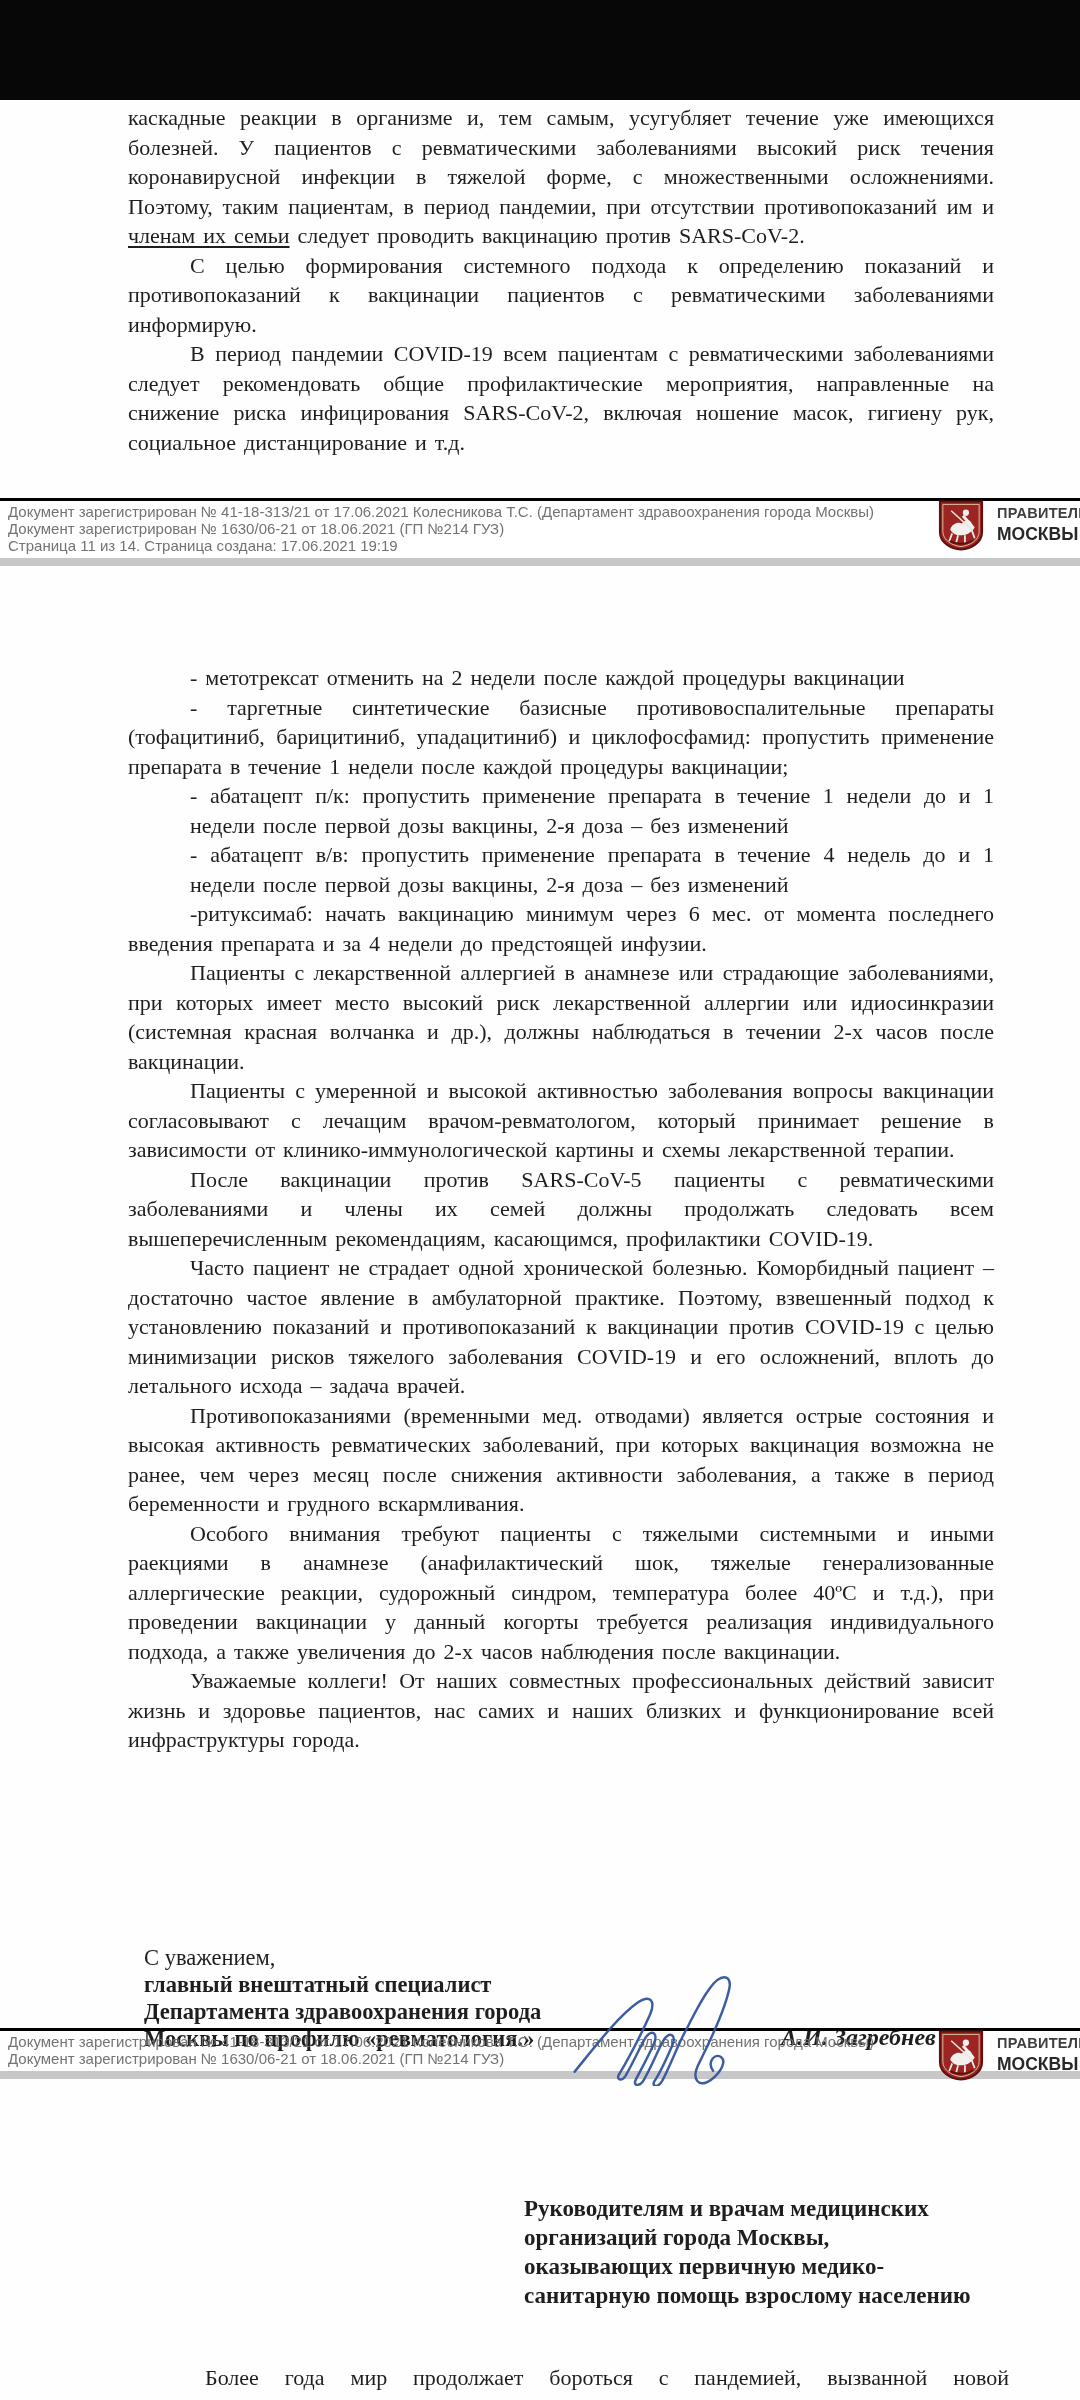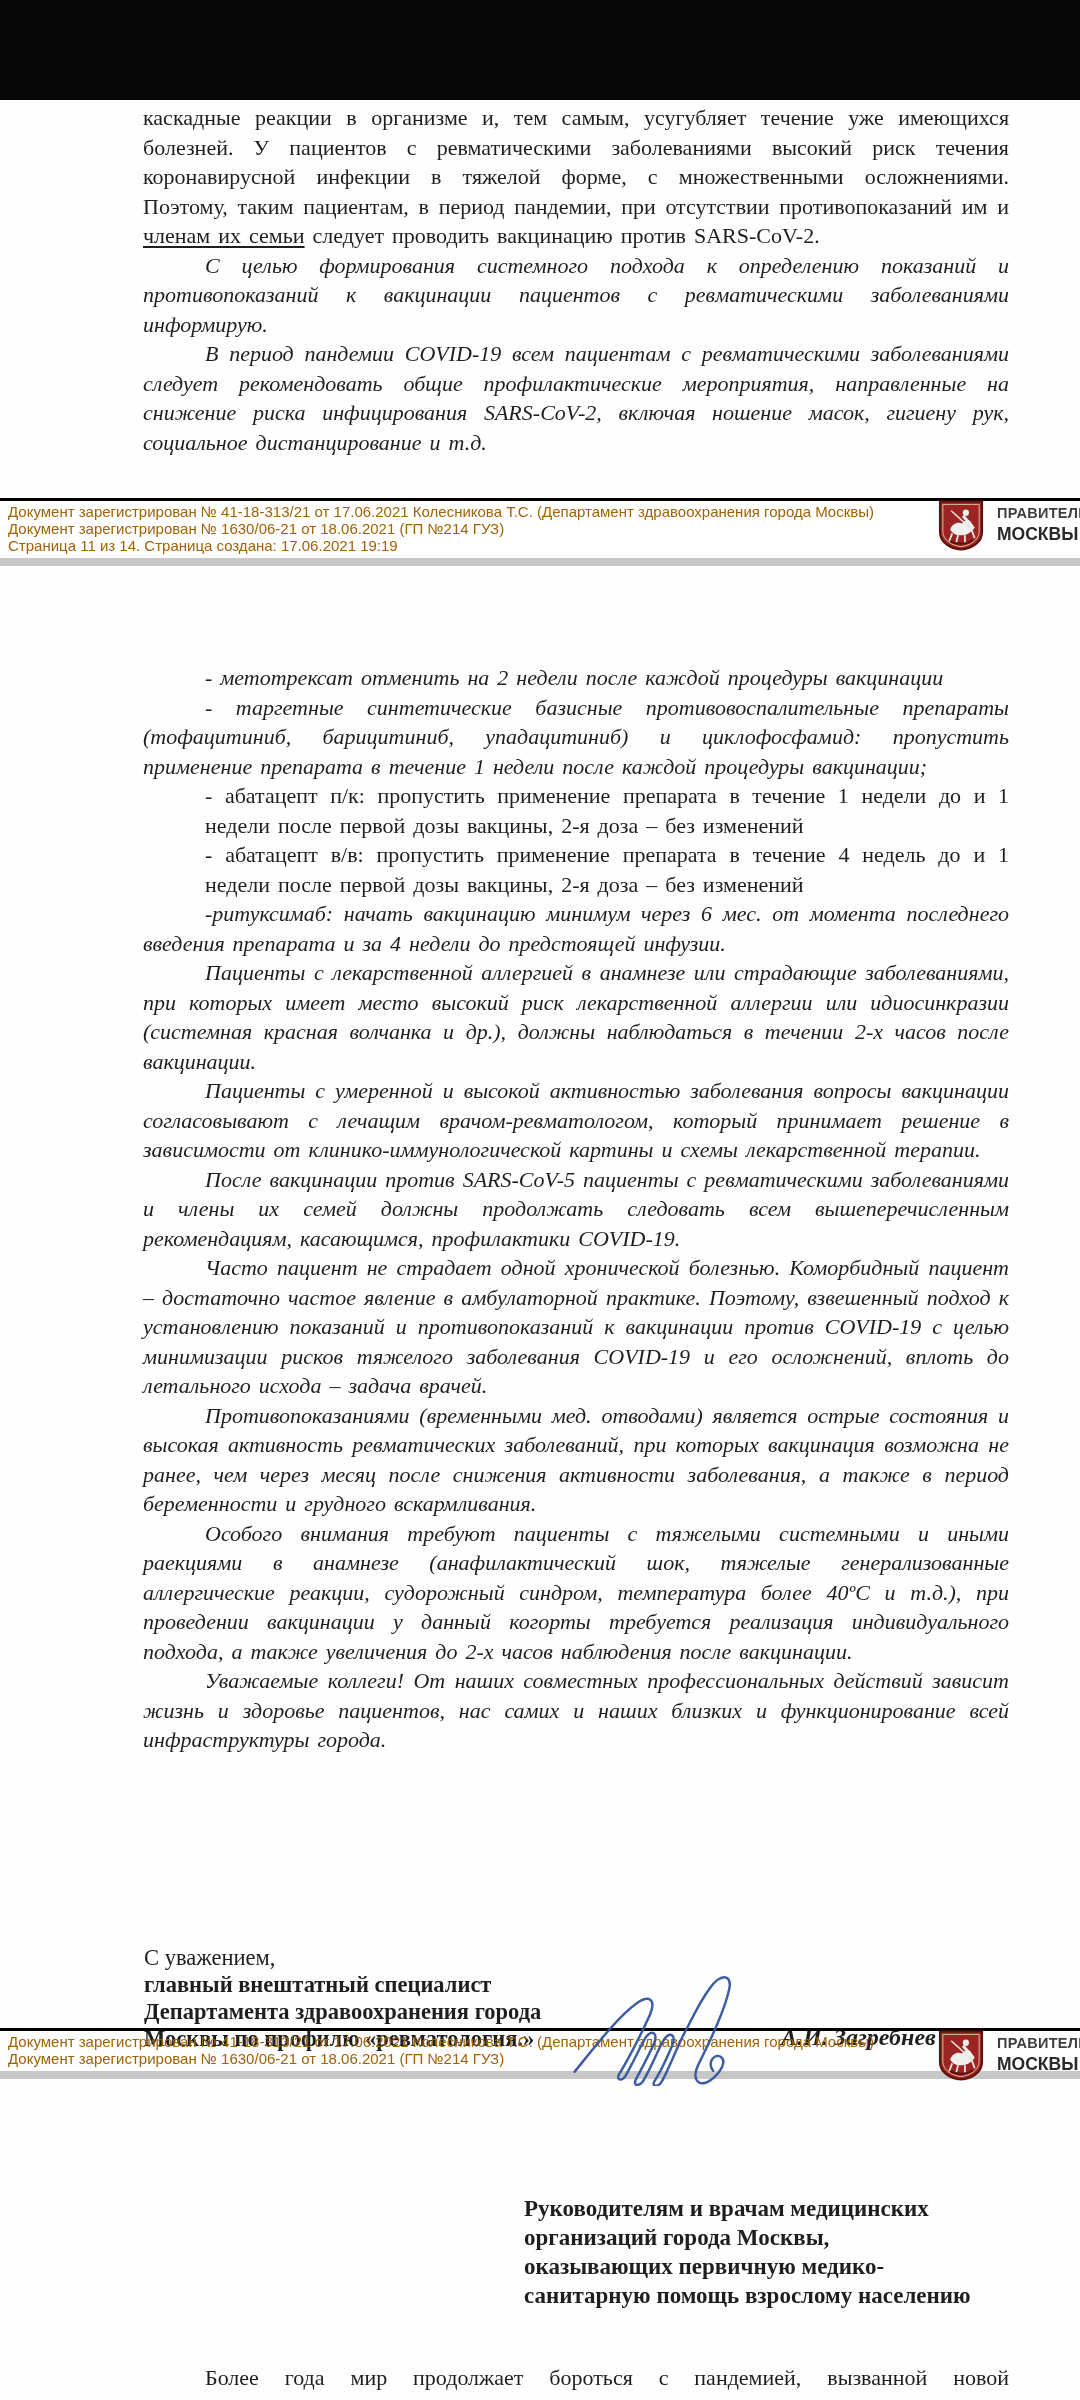--- a/index.html
+++ b/index.html
@@ -1,32 +1,32 @@
 <!DOCTYPE html>
 <html><head>
 <meta charset="utf-8">
 <style>
   html,body{margin:0;padding:0;background:#ffffff;}
   .screen{position:relative;width:1080px;height:2400px;overflow:hidden;background:#fefefe;
           font-family:"Liberation Serif",serif;color:#1e1e1e;}
   .topbar{position:absolute;left:0;top:0;width:1080px;height:100px;background:#070707;}
 
   
-  .textcol{position:absolute;left:143px;width:866px;z-index:2;}
+  .textcol{position:absolute;left:128px;width:866px;z-index:2;}
   .textcol p{margin:0;text-align:justify;font-size:22px;line-height:29.5px;word-spacing:2.5px;}
-  .ind{text-indent:62px;font-style:italic;}
+  .ind{text-indent:62px;}
   .hang{padding-left:62px;}
   .u{text-decoration:underline;text-underline-offset:3px;}
 
   
   .regbar{position:absolute;left:0;width:1080px;font-family:"Liberation Sans",sans-serif;}
   .regbar .rule{height:3px;background:#000;}
   .regbar .lines{padding:2px 0 1px 8px;}
   .bar1 .lines{background:#ffffff;}
-  .regbar .bline{font-size:15px;line-height:17px;color:#a16207;white-space:nowrap;}
+  .regbar .bline{font-size:15px;line-height:17px;color:#737373;white-space:nowrap;}
   .regbar .strip{height:8px;background:#c7c7c7;margin-top:3px;}
   .bar1{top:498px;z-index:5;}
   .bar2{top:2028px;z-index:10;}
 
   
   .gov{position:absolute;left:938px;top:2px;display:flex;align-items:flex-start;}
   .gov-text{margin-left:13px;padding-top:5px;font-family:"Liberation Sans",sans-serif;}
   .gov-org{font-size:14.5px;font-weight:600;color:#3e3e3e;letter-spacing:.3px;}
   .gov-city{font-size:17.5px;font-weight:bold;color:#282828;margin-top:3px;}
 

